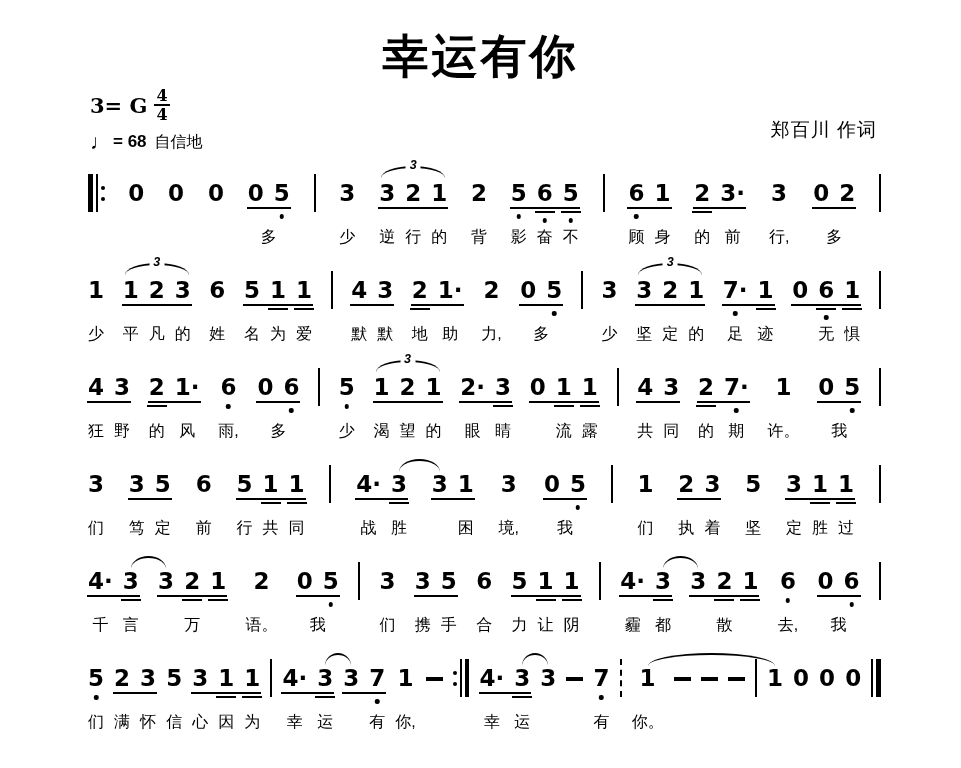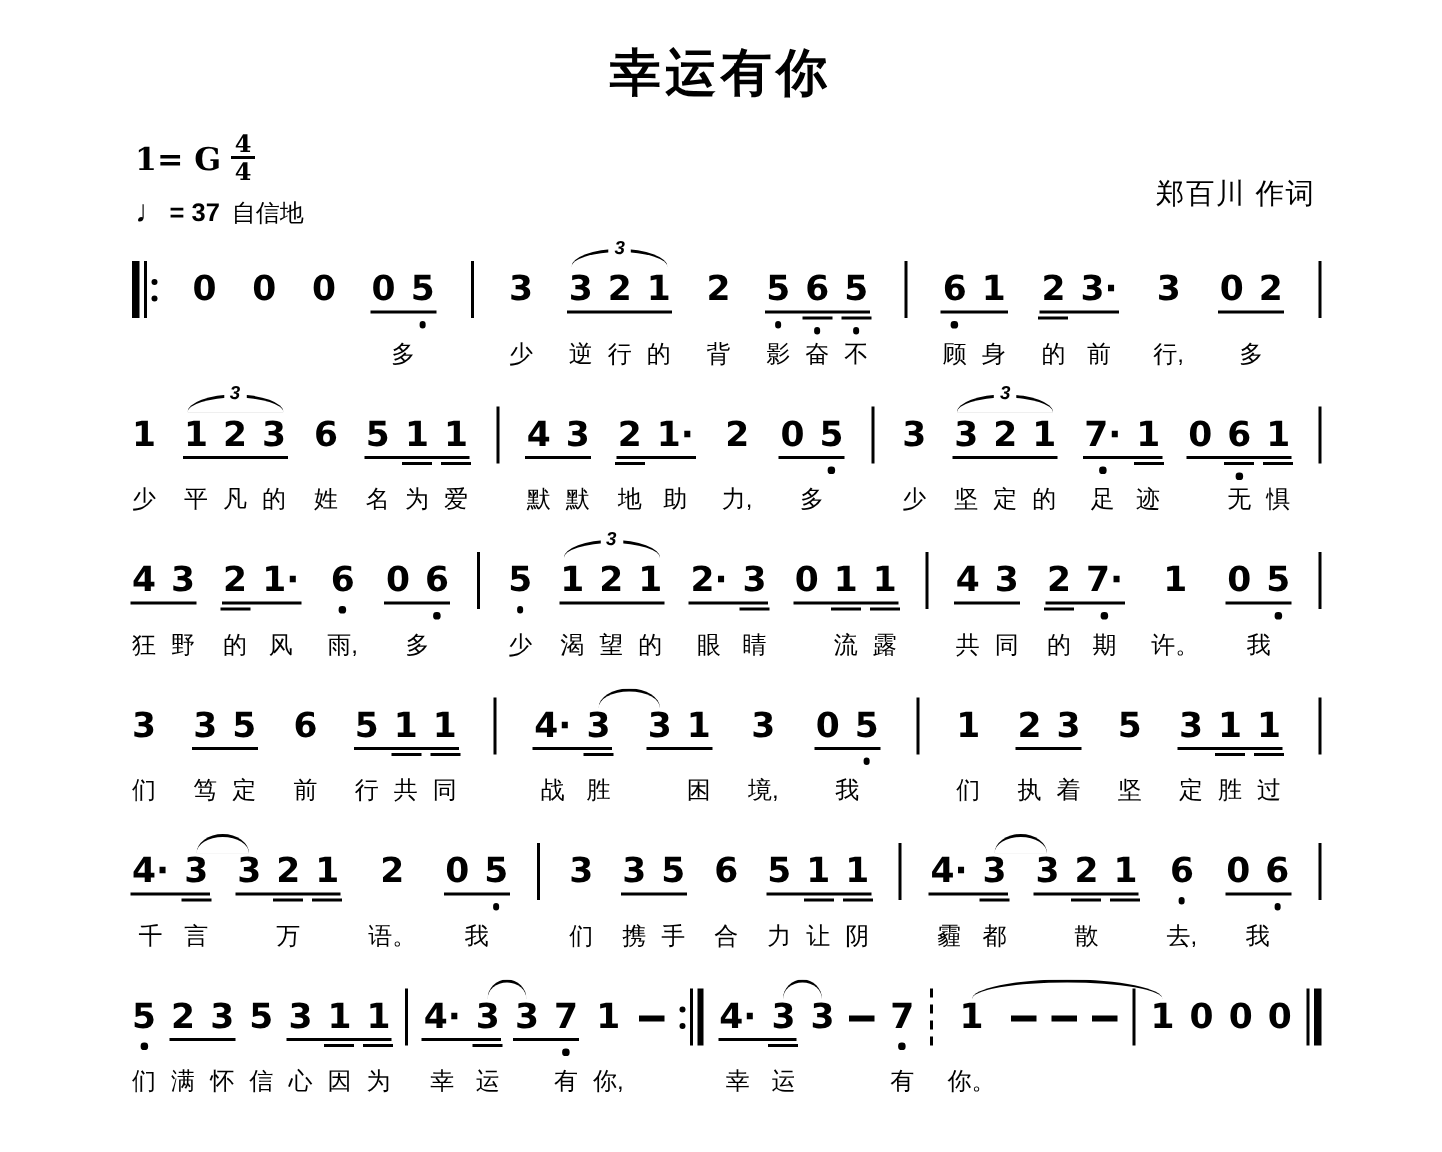--- a/index.html
+++ b/index.html
@@ -1,19 +1,19 @@
 <!DOCTYPE html>
 <html><head>
 <meta charset="utf-8">
 <style>
   html,body{margin:0;padding:0;background:#ffffff;}
   .page{position:relative;width:961px;height:768px;background:#fff;color:#000;
         font-family:"Liberation Sans",sans-serif;overflow:hidden;}
   .title{position:absolute;left:0;right:0;top:26px;text-align:center;
-         font-size:34px;font-weight:bold;letter-spacing:3px;margin:0;}
+         font-size:46px;font-weight:bold;letter-spacing:3px;margin:0;}
   .meta-left{position:absolute;left:90px;top:86px;}
   .keyline{display:flex;align-items:center;gap:7px;height:38px;
            font-family:"DejaVu Serif",serif;font-weight:bold;font-size:21px;}
   .frac{display:inline-flex;flex-direction:column;align-items:center;
         font-size:16px;line-height:17px;}
   .frac-top{border-bottom:2px solid #000;padding:0 2px;}
   .tempoline{display:flex;align-items:center;margin-top:6px;font-size:17px;font-weight:bold;}
   .tnote{font-size:21px;margin-right:2px;}
   .expr{font-weight:normal;font-size:16px;margin-left:8px;}
   .meta-right{position:absolute;right:84px;top:94px;text-align:right;
@@ -50,29 +50,29 @@
   .mdash{width:17px;height:3.5px;background:#000;margin-top:12px;}
 </style>
 </head>
 <body>
 
 <div class="page">
   <h1 class="title">幸运有你</h1>
 
   <div class="meta-left">
     <div class="keyline">
-      <span>1= G</span>
+      <span>3= G</span>
       <span class="frac">
         <span class="frac-top">4</span>
         <span class="frac-bot">4</span>
       </span>
     </div>
     <div class="tempoline">
       <span class="tnote">♩</span>
-      <span>= 37</span>
+      <span>= 68</span>
       <span class="expr">自信地</span>
     </div>
   </div>
 
   <div class="meta-right">
     <div>郑百川 作词</div>
   </div>
 
   <div class="score" id="score">
       <div class="system">

